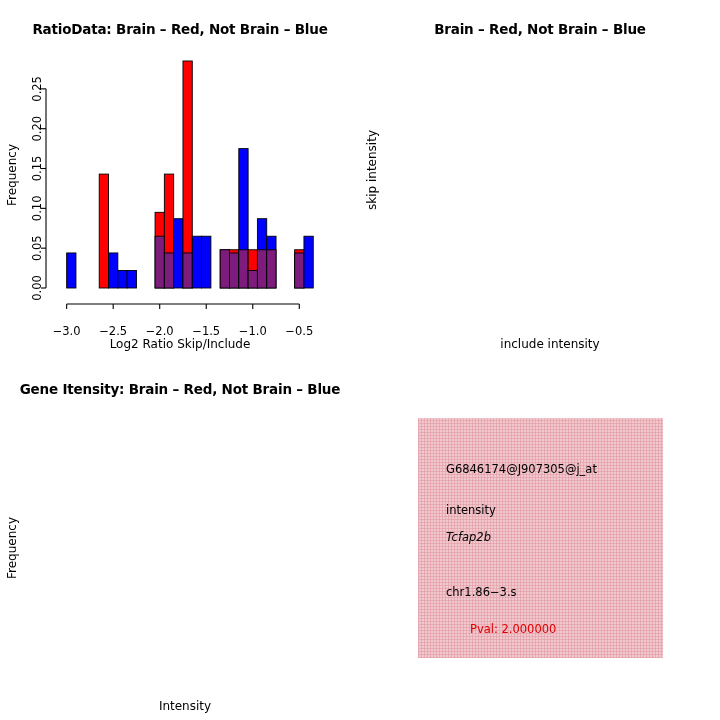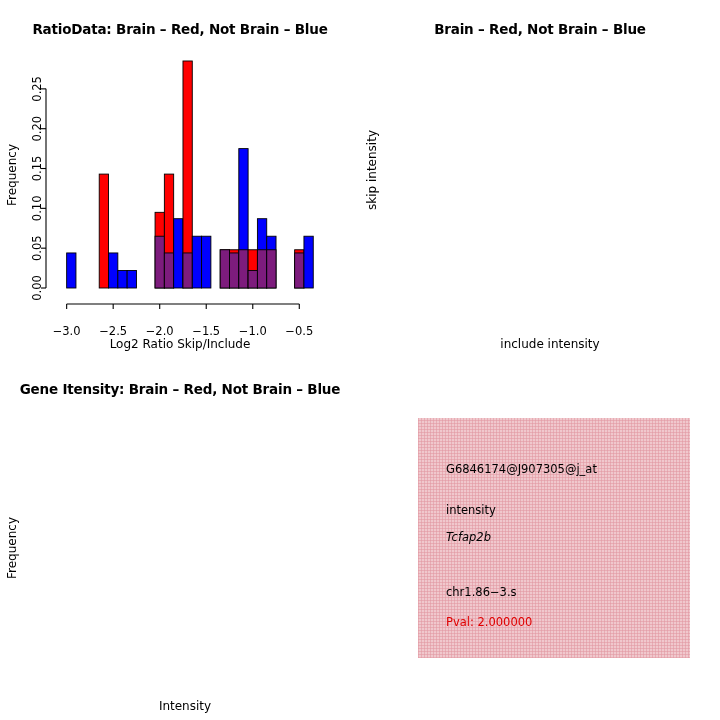--- a/index.html
+++ b/index.html
@@ -60,40 +60,40 @@
     fill: #000;
   }
   .bar { stroke: #000; stroke-width: 0.9; }
   .pt  { stroke: none; }
 
   
   #panel-info .info-box {
     position: absolute;
     left: 58px;
     top: 58px;
-    width: 272px;
+    width: 245px;
     height: 240px;
     background-color: #f0c8cd;
     background-image:
       repeating-linear-gradient(0deg,  rgba(225,150,160,0.55) 0px, rgba(225,150,160,0.55) 1px, rgba(0,0,0,0) 1px, rgba(0,0,0,0) 3px),
       repeating-linear-gradient(90deg, rgba(225,150,160,0.55) 0px, rgba(225,150,160,0.55) 1px, rgba(0,0,0,0) 1px, rgba(0,0,0,0) 3px);
   }
   #panel-info .info-line {
     position: absolute;
     left: 28px;
     font-size: 11.5px;
     font-family: "DejaVu Sans", "Liberation Sans", sans-serif;
     color: #000;
     white-space: nowrap;
   }
   #panel-info .info-line.l0 { top: 44px; }
   #panel-info .info-line.l1 { top: 85px; }
   #panel-info .info-line.l2 { top: 112px; font-style: italic; }
   #panel-info .info-line.l3 { top: 167px; }
-  #panel-info .info-line.l4 { top: 197px; color: #e00000; }
+  #panel-info .info-line.l4 { top: 204px; color: #e00000; margin-left: 24px; }
 </style>
 </head>
 <body>
 
 <div class="page">
 
   <div class="panel" id="panel-ratio-hist">
     <div class="plot-title">RatioData: Brain – Red, Not Brain – Blue</div>
     <svg width="360" height="360">
       <g id="ratio-bars">

